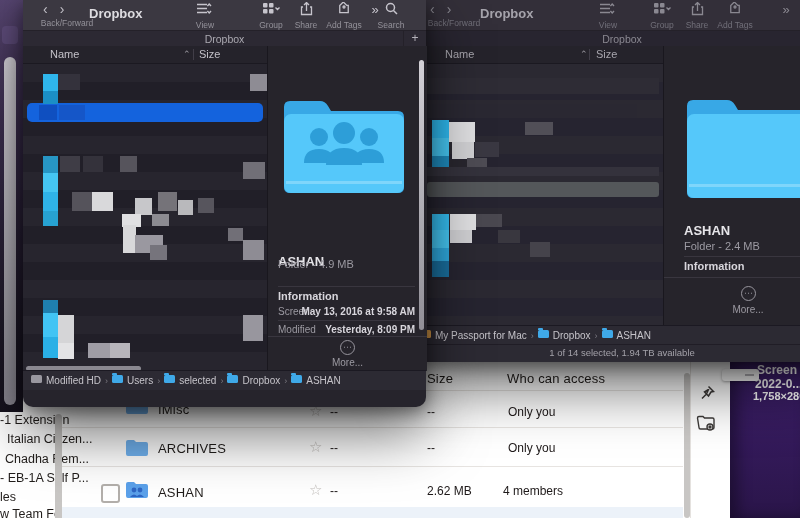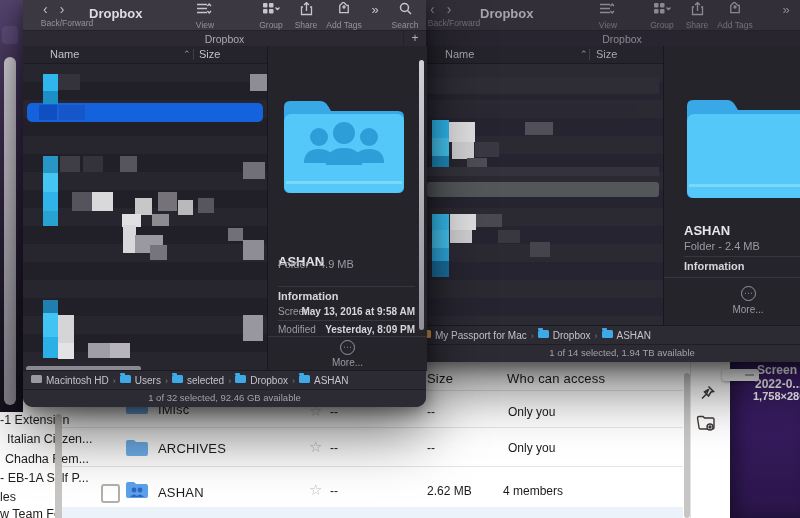--- a/index.html
+++ b/index.html
@@ -329,21 +329,21 @@
         <div class="tb-label" style="left:0;width:34px;">Share</div>
       </div>
       <div class="tb-ic" style="left:294px;width:54px;">
         <svg width="14" height="14" viewBox="0 0 14 14" fill="none" stroke="currentColor" stroke-width="1.3">
             <path d="M7.5 1.5l5 5-6 6-5-5v-5h5z" transform="rotate(45 7 7)"></path>
             <circle cx="7" cy="5" r="1"></circle>
           </svg>
         <div class="tb-label" style="left:0;width:54px;">Add Tags</div>
       </div>
       <div class="tb-ic" style="left:344px;width:16px;font-size:13px;">»</div>
-      <div class="tb-ic" style="left:360px;width:44px;">
+      <div class="tb-ic" style="left:346px;width:44px;">
         <svg width="13" height="13" viewBox="0 0 13 13" fill="none" stroke="currentColor" stroke-width="1.5">
             <circle cx="5.5" cy="5.5" r="4"></circle>
             <path d="M8.5 8.5l3.5 3.5"></path>
           </svg>
         <div class="tb-label" style="left:0;width:44px;">Search</div>
       </div>
     </div>
     <div class="f-tabbar">
       <div class="f-tab" style="width:403px;">Dropbox</div>
       <div class="f-newtab">+</div>
@@ -421,21 +421,21 @@
         <span class="val">Yesterday, 8:09 PM</span>
       </div>
       <div class="pv-hr" style="left:0;top:290px;width:159px;"></div>
       <div class="more-circle" style="left:72px;top:294px;">⋯</div>
       <div class="pv-more" style="left:0;top:311px;width:159px;">More...</div>
     </div>
     <div class="f-vscroll" style="right:2px;top:60px;height:270px;"></div>
     <div class="f-path">
       <span class="crumb">
           <span class="pf hdd"></span>
-          <span>Macintosh HD</span>
+          <span>Modified HD</span>
         </span>
       <span class="crumb-sep">›</span>
       <span class="crumb">
           <span class="pf"></span>
           <span>Users</span>
         </span>
       <span class="crumb-sep">›</span>
       <span class="crumb">
           <span class="pf"></span>
           <span>selected</span>
@@ -444,15 +444,14 @@
       <span class="crumb">
           <span class="pf"></span>
           <span>Dropbox</span>
         </span>
       <span class="crumb-sep">›</span>
       <span class="crumb">
           <span class="pf"></span>
           <span>ASHAN</span>
         </span>
     </div>
-    <div class="f-status">1 of 32 selected, 92.46 GB available</div>
   </div>
 </div>
 
 </body></html>

